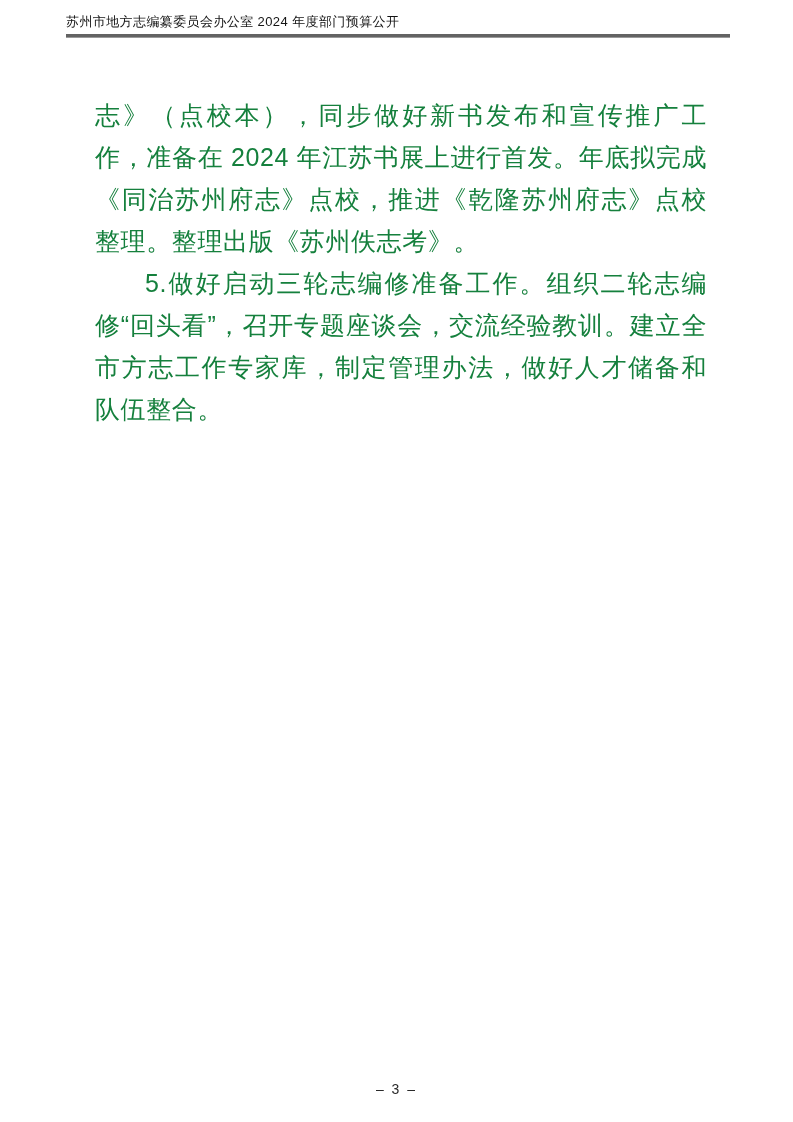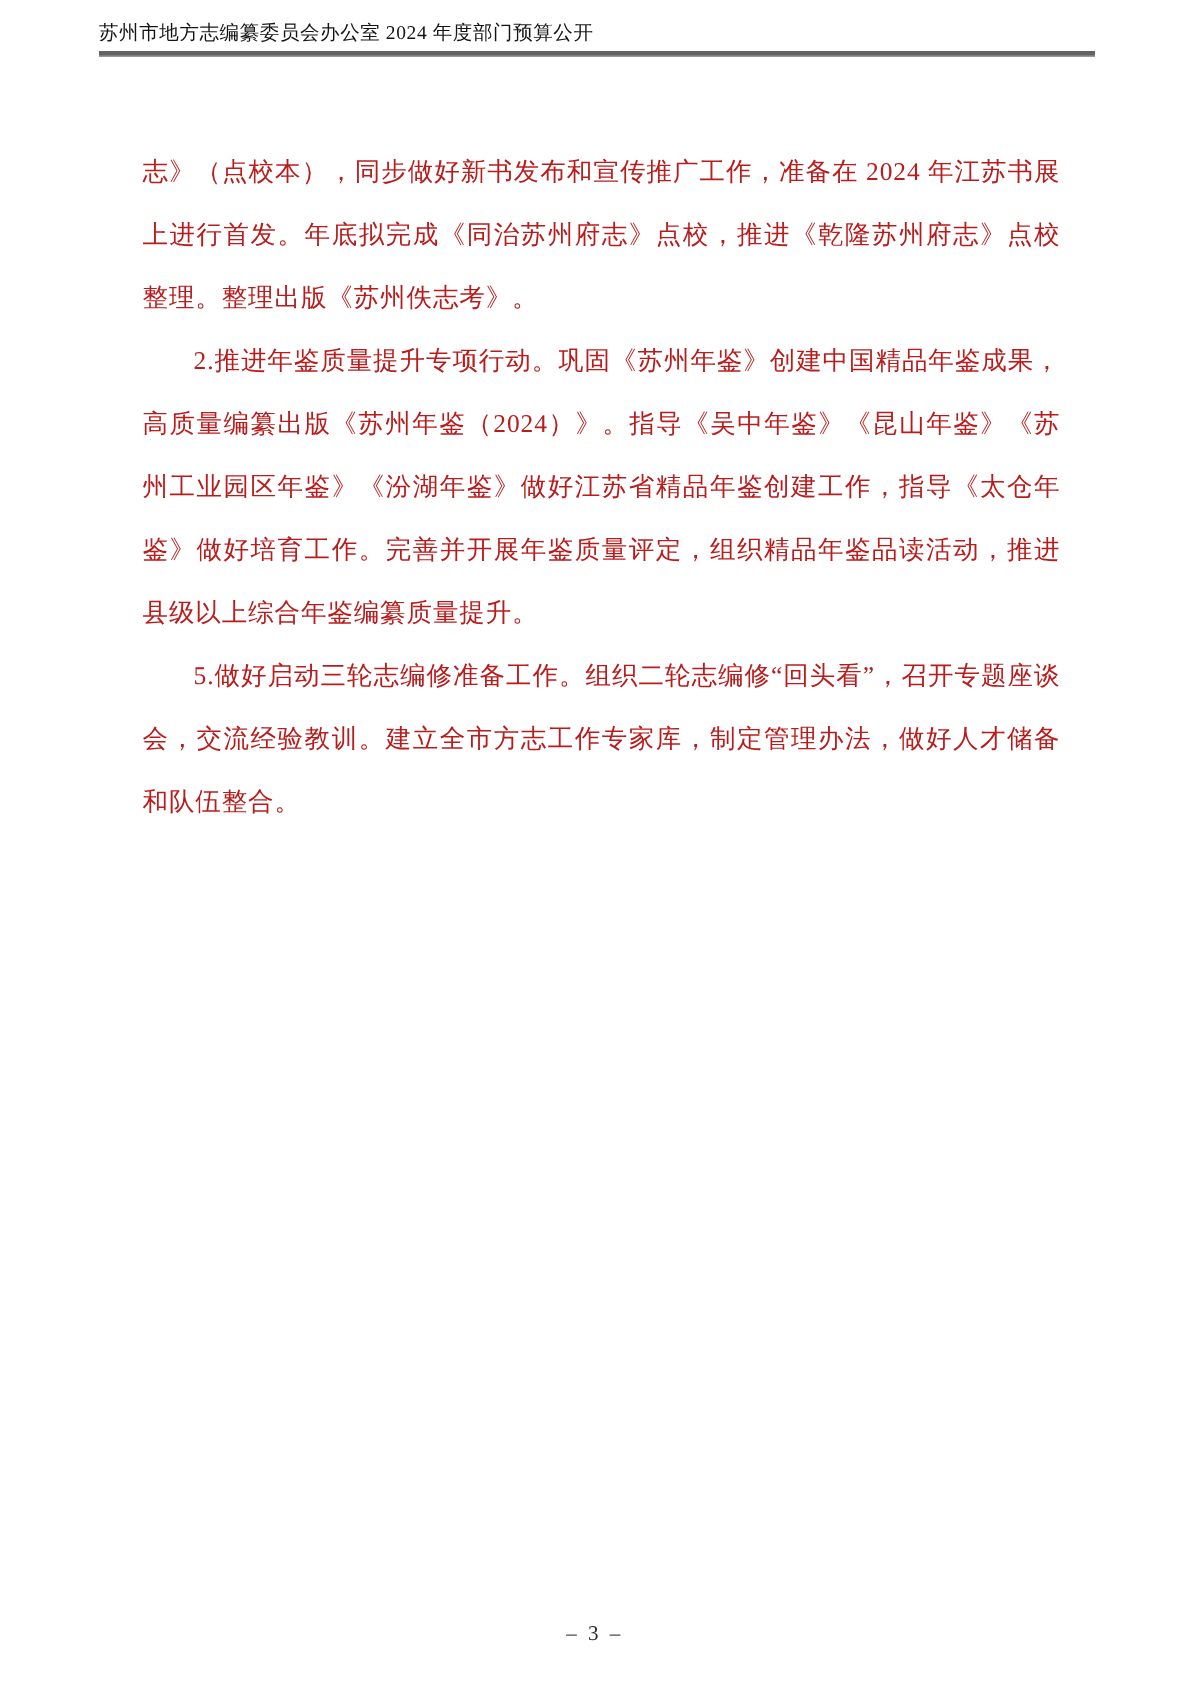--- a/index.html
+++ b/index.html
@@ -6,21 +6,21 @@
     margin: 0;
     padding: 0;
     background: #ffffff;
   }
   .page {
     position: relative;
     width: 793px;
     height: 1122px;
     background: #ffffff;
     overflow: hidden;
-    font-family: Liberation Serif, serif;
+    font-family: Liberation Sans, sans-serif;
     color: #0d0d0d;
   }
   
   .page-header {
     position: absolute;
     left: 66px;
     right: 63px;
     top: 13px;
   }
   .header-title {
@@ -38,26 +38,26 @@
   }
   
   .doc-body {
     position: absolute;
     left: 95px;
     top: 94px;
     width: 612px;
   }
   .para {
     margin: 0;
-    font-size: 17px;
+    font-size: 25px;
     line-height: 42px;
     letter-spacing: 0.6px;
     text-align: justify;
     text-justify: inter-ideograph;
-    color: #b91c1c;
+    color: #15803d;
     word-break: break-all;
   }
   .para.indent {
     text-indent: 2em;
   }
   
   .page-footer {
     position: absolute;
     left: 0;
     right: 0;
@@ -75,21 +75,20 @@
 
 <div class="page">
 
   <div class="page-header">
     <div class="header-title">苏州市地方志编纂委员会办公室 2024 年度部门预算公开</div>
     <div class="header-rule"></div>
   </div>
 
   <div class="doc-body">
     <p class="para">志》（点校本），同步做好新书发布和宣传推广工作，准备在 2024 年江苏书展上进行首发。年底拟完成《同治苏州府志》点校，推进《乾隆苏州府志》点校整理。整理出版《苏州佚志考》。</p>
-    <p class="para indent">2.推进年鉴质量提升专项行动。巩固《苏州年鉴》创建中国精品年鉴成果，高质量编纂出版《苏州年鉴（2024）》。指导《吴中年鉴》《昆山年鉴》《苏州工业园区年鉴》《汾湖年鉴》做好江苏省精品年鉴创建工作，指导《太仓年鉴》做好培育工作。完善并开展年鉴质量评定，组织精品年鉴品读活动，推进县级以上综合年鉴编纂质量提升。</p>
     <p class="para indent">5.做好启动三轮志编修准备工作。组织二轮志编修“回头看”，召开专题座谈会，交流经验教训。建立全市方志工作专家库，制定管理办法，做好人才储备和队伍整合。</p>
   </div>
 
   <div class="page-footer">
     <span class="page-number">– 3 –</span>
   </div>
 
 </div>
 
 </body></html>

